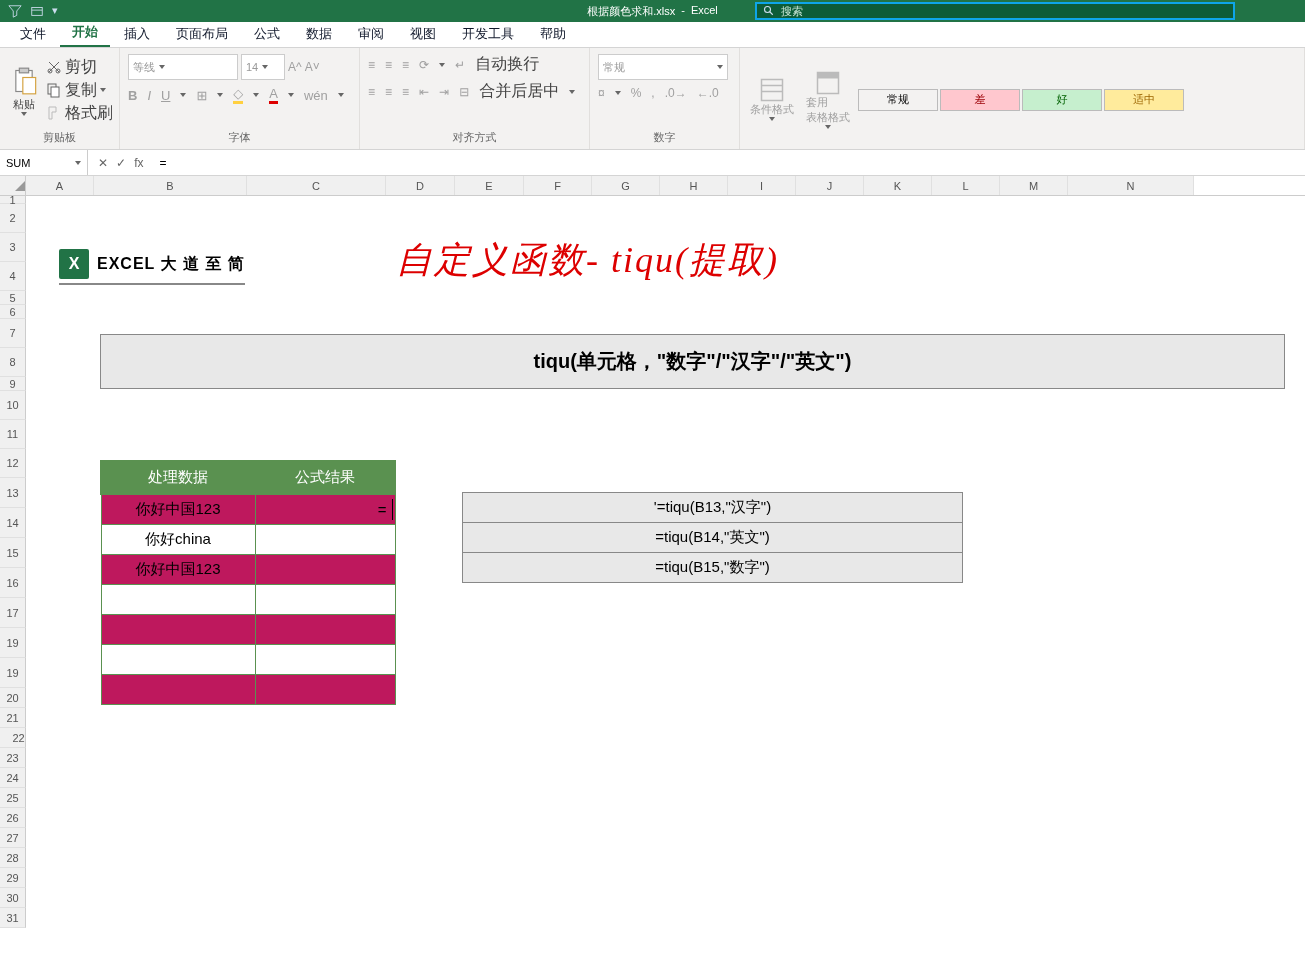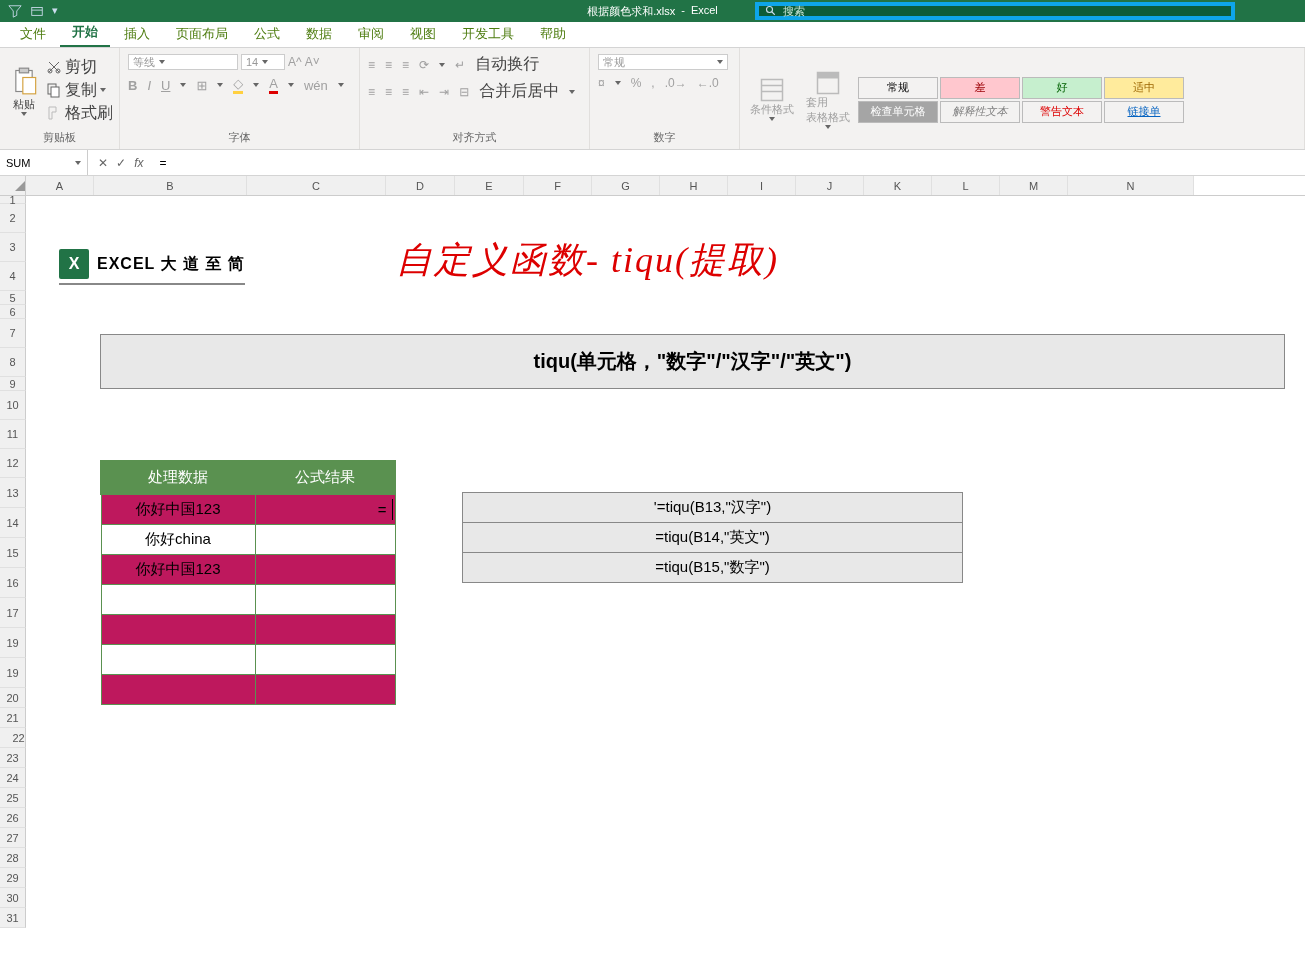--- a/index.html
+++ b/index.html
@@ -2,38 +2,38 @@
 <html><head>
 <meta charset="utf-8">
 <style>
   * { box-sizing: border-box; margin: 0; padding: 0; }
   body { font-family: "Microsoft YaHei", Arial, sans-serif; font-size: 12px; background: #fff; overflow: hidden; width: 1305px; height: 980px; }
   
   .titlebar { height: 22px; background: #217346; display: flex; align-items: center; color: #fff; font-size: 11px; position: relative; }
   .titlebar-left { display: flex; gap: 8px; padding-left: 8px; }
   .titlebar-left svg { width: 14px; height: 14px; }
   .titlebar-center { position: absolute; left: 50%; transform: translateX(-50%); display:flex; gap:6px;}
-  .search-box { position: absolute; right: 70px; display: flex; align-items: center; background: #0d5c38; border: 4px solid #0ea5e9; width: 480px; height: 18px; padding: 0 6px; }
+  .search-box { position: absolute; right: 70px; display: flex; align-items: center; background: #0d5c38; border: 2px solid #0ea5e9; width: 480px; height: 18px; padding: 0 6px; }
   .search-box svg { width: 12px; height: 12px; }
   .search-box span { margin-left: 6px; color: #cce8da; }
   
   .tabs { height: 26px; background: #fff; border-bottom: 1px solid #d4d4d4; display: flex; align-items: flex-end; padding-left: 8px; gap: 2px; }
-  .tab { padding: 4px 12px; font-size: 13px; color: #4d7c0f; cursor: pointer; }
+  .tab { padding: 4px 12px; font-size: 13px; color: #0f172a; cursor: pointer; }
   .tab.active { background: #fff; border-bottom: 2px solid #217346; color:#217346; font-weight:bold;}
   
   .ribbon { height: 102px; background: #f3f2f1; border-bottom: 1px solid #d4d4d4; display: flex; }
   .ribbon-group { border-right: 1px solid #e1dfdd; padding: 4px 6px 2px 6px; display: flex; flex-direction: column; justify-content: space-between; }
   .ribbon-group-label { text-align: center; font-size: 11px; color: #666; padding: 2px 0;}
   .ribbon-body { display: flex; gap: 4px; flex:1;}
   .rbtn { display: flex; flex-direction: column; align-items: center; justify-content: center; padding: 2px 4px; cursor: pointer; font-size:11px; color:#444;}
   .vstack { display:flex; flex-direction:column; gap:2px; justify-content:center;}
   .hstack { display:flex; align-items:center; gap:3px;}
   .small-label{font-size:16px; color:#444;}
   .faded{color:#a0a0a0;}
-  .dropdown-box{display:flex;align-items:center;border:1px solid #ccc;background:#fff;height:16px;padding:0 4px;font-size:11px;gap:4px;color:#999;}
+  .dropdown-box{display:flex;align-items:center;border:1px solid #ccc;background:#fff;height:26px;padding:0 4px;font-size:11px;gap:4px;color:#999;}
   .icon16{width:16px;height:16px;}
   .style-cells{display:flex;gap:2px;}
   .style-cell{width:80px;height:22px;border:1px solid #bbb;display:flex;align-items:center;justify-content:center;font-size:11px;}
   
   .namebar { height: 26px; border-bottom: 1px solid #d4d4d4; display: flex; align-items:center; }
   .namebox { width: 88px; border-right:1px solid #ccc; padding:0 6px; display:flex; align-items:center; justify-content:space-between; height:100%; font-size:11px;}
   .fx-btns{display:flex;align-items:center;gap:8px;padding:0 10px;color:#666;}
   .formula-input{flex:1;padding:0 6px;font-size:12px;}
   
   .sheet-area{position:relative; height:800px; overflow:hidden;}
@@ -251,40 +251,34 @@
 表格格式</span>
           <span class="tri-down"></span>
       </div>
       <div class="vstack" style="gap:2px;">
         <div class="style-cells">
           <div class="style-cell">常规</div>
           <div class="style-cell" style="background:#ffc7ce;color:#9c0006;">差</div>
           <div class="style-cell" style="background:#c6efce;color:#006100;">好</div>
           <div class="style-cell" style="background:#ffeb9c;color:#9c6500;">适中</div>
         </div>
-        <div class="style-cells">
-          <div class="style-cell" style="background:#a5a5a5;color:#fff;">检查单元格</div>
-          <div class="style-cell" style="font-style:italic;color:#7f7f7f;">解释性文本</div>
-          <div class="style-cell" style="color:#d00;">警告文本</div>
-          <div class="style-cell" style="color:#0563c1;text-decoration:underline;">链接单</div>
-        </div>
       </div>
     </div>
   </div>
 </div>
 
 <div class="namebar">
   <div class="namebox">
     <span>SUM</span>
     <span class="tri-down"></span>
   </div>
   <div class="fx-btns">
     <span>✕</span>
     <span>✓</span>
-    <span style="font-style:italic;">fx</span>
+    <span style="">fx</span>
   </div>
   <div class="formula-input">=</div>
 </div>
 
 <div class="sheet-area">
   <div class="col-headers" id="col-headers">
     <div class="corner">
         <svg viewBox="0 0 10 10">
           <path d="M10 0v10H0z"></path>
         </svg>

